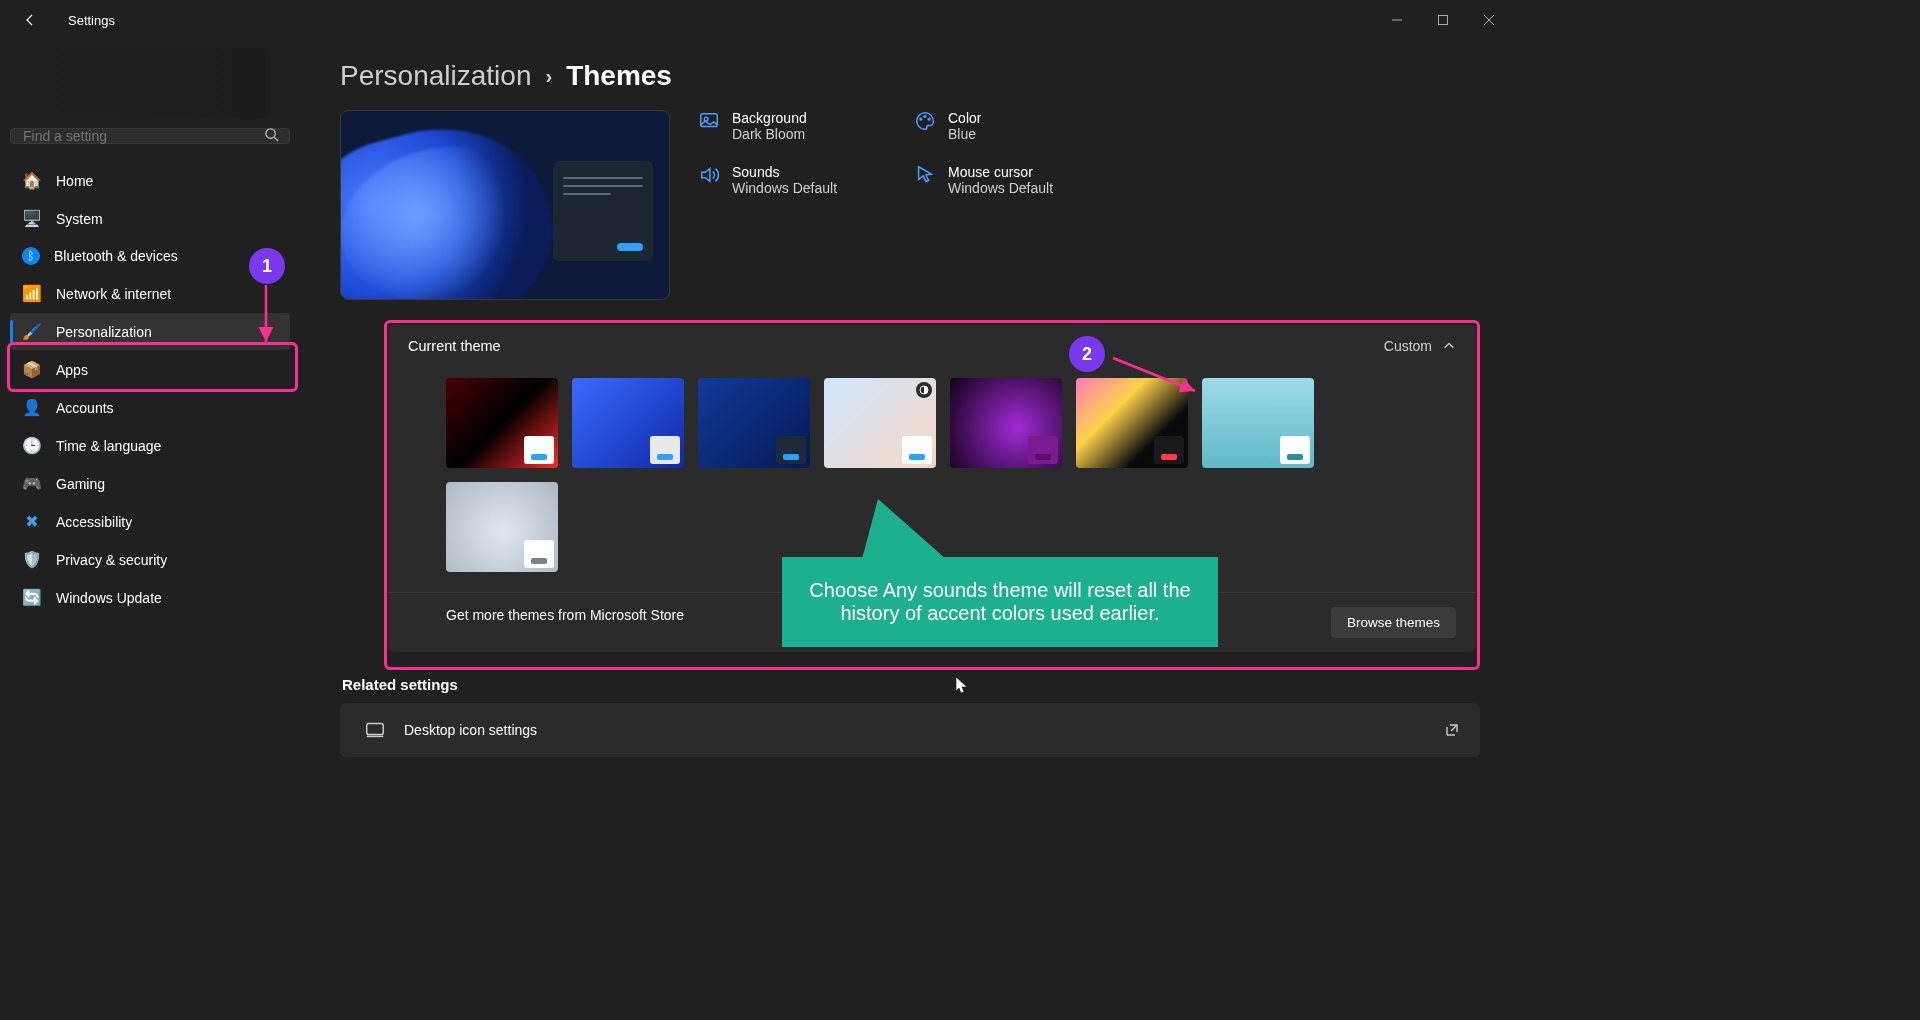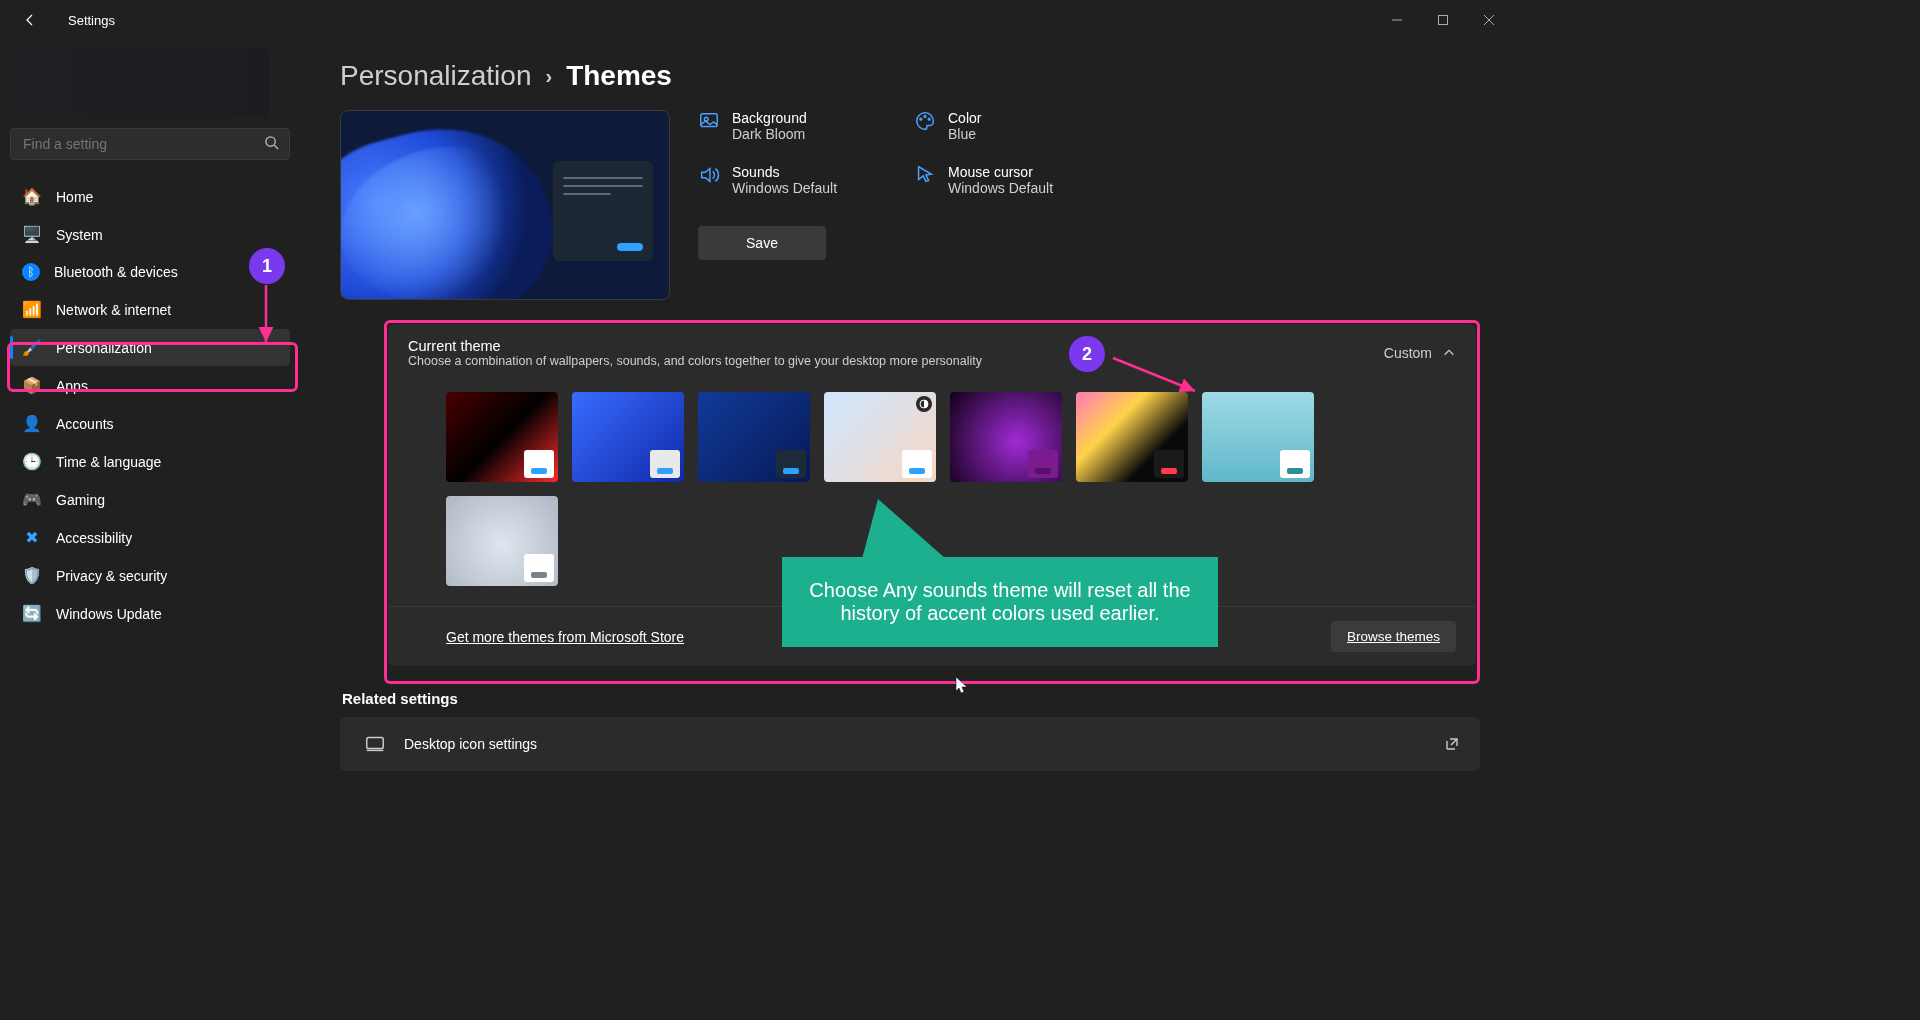--- a/index.html
+++ b/index.html
@@ -34,21 +34,21 @@
   .win-controls { display:flex; gap:0; }
   .win-btn { width:46px; height:32px; display:flex; align-items:center; justify-content:center; color:#aaa; }
 
   .layout { display:flex; height:calc(100% - 40px); }
 
   
   .sidebar { width:300px; padding:8px 10px; flex-shrink:0; }
   .account-placeholder { width:260px; height:70px; background:linear-gradient(90deg,#1e2024,#1b1d21); border-radius:4px; margin-bottom:10px;}
   .search {
     display:flex; align-items:center; background:#2d2d2d; border:1px solid #3a3a3a;
-    border-radius:4px; padding:0 10px; height:32px; margin-bottom:18px;
+    border-radius:4px; padding:0 10px; height:16px; margin-bottom:18px;
   }
   .search input { flex:1; background:transparent; border:0; outline:0; color:var(--text); font-size:14px;}
   .search .icon { color:#bbb; }
   .nav { list-style:none; margin:0; padding:0; }
   .nav li {
     display:flex; align-items:center; gap:14px;
     padding:9px 12px; border-radius:4px; margin:1px 0;
     cursor:pointer; font-size:14px;
   }
   .nav li.active { background:#333; position:relative; }
@@ -118,22 +118,22 @@
     width:112px; height:90px; border-radius:4px; position:relative;
     background:#555; cursor:pointer; overflow:hidden;
   }
   .theme-thumb .mini {
     position:absolute; right:4px; bottom:4px; width:30px; height:28px;
     border-radius:3px; background:#fff;
     display:flex; align-items:flex-end; justify-content:center; padding-bottom:4px;
   }
   .theme-thumb .mini .bar { width:16px; height:6px; border-radius:2px; }
   .panel-footer {
-    display:flex; align-items:center; justify-content:space-between;
-    border-top:1px solid #3a3a3a; padding:14px 20px 14px 58px;text-decoration:underline;
+    display:flex; justify-content:space-between;
+    border-top:1px solid #3a3a3a; padding:14px 20px 14px 58px;
   }
   .browse-btn {
     background:#3b3b3b; padding:8px 16px; border-radius:4px; font-size:13.5px; cursor:pointer;
   }
 
   
   .highlight-panel { border:3px solid var(--pink); border-radius:6px; padding:1px;margin-left:44px;}
 
   
   .related-title { font-weight:600; font-size:15px; margin:6px 0 10px 2px;}
@@ -341,32 +341,28 @@
           <span class="micon">
             <svg width="22" height="22" viewBox="0 0 24 24" fill="none" stroke="#4aa0ff" stroke-width="1.6">
                 <path d="M5 3l14 8-6 1 3 6-3 1-3-6-5 4V3Z"></path>
               </svg>
           </span>
           <div class="labels">
             <div class="t">Mouse cursor</div>
             <div class="v">Windows Default</div>
           </div>
         </div>
-        <div class="save-row">
-          <div class="save-btn">Save</div>
-        </div>
       </div>
     </div>
 
     <div class="highlight-panel">
       <div class="panel">
         <div class="panel-header">
           <div>
             <div style="font-size:14.5px;">Current theme</div>
-            <div class="desc">Choose a combination of wallpapers, sounds, and colors together to give your desktop more personality</div>
           </div>
           <div class="right">
             <span>Custom</span>
             <svg width="14" height="14" viewBox="0 0 16 16" fill="none" stroke="#ccc" stroke-width="1.5">
                 <path d="M3 10l5-5 5 5"></path>
               </svg>
           </div>
         </div>
         <div class="theme-grid" id="theme-grid">
             <div class="theme-thumb" style="background: linear-gradient(135deg, rgb(74, 0, 0), rgb(0, 0, 0), rgb(255, 42, 42));">

